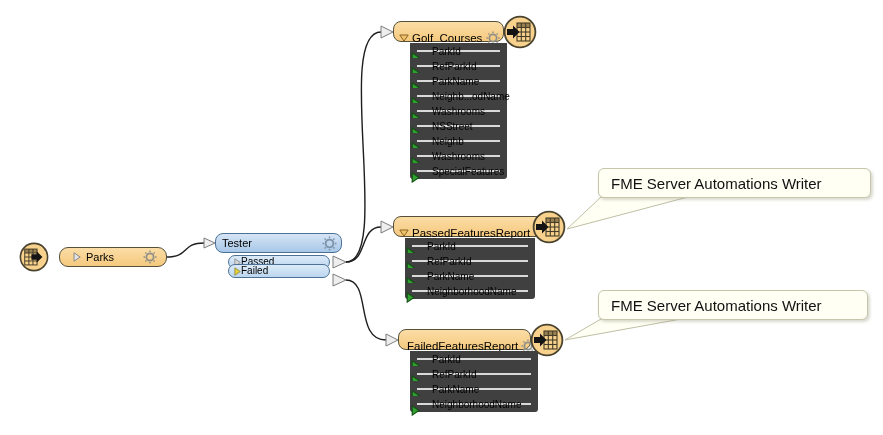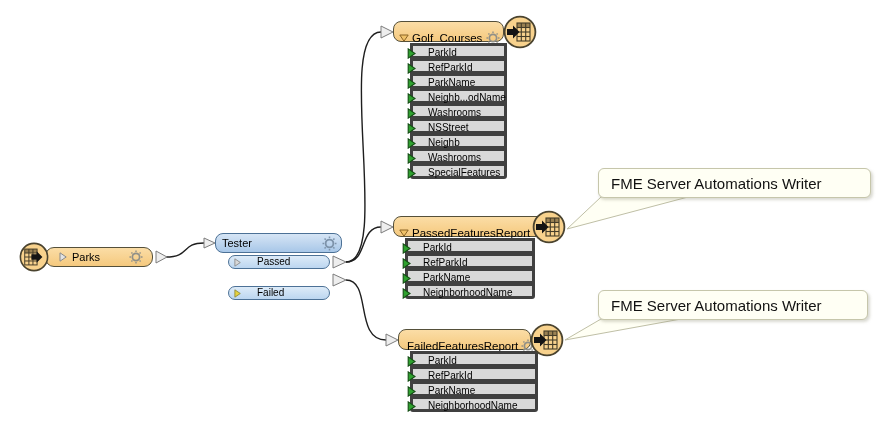--- a/index.html
+++ b/index.html
@@ -7,57 +7,57 @@
     position:relative;width:883px;height:435px;background:#ffffff;overflow:hidden;
     font-family:"Liberation Sans","DejaVu Sans",sans-serif;color:#000;
   }
   #overlay{position:absolute;left:0;top:0;z-index:1;}
   .wire{fill:none;stroke:#1e1e1e;stroke-width:1.4px;}
   .flow-arrow{fill:#eeeeee;stroke:#7c7c7c;stroke-width:1px;}
   .tail{fill:#fffff4;stroke:#bfbfa6;stroke-width:1px;}
 
   
   .pbar{
-    position:absolute;left:45px;top:247px;width:108px;height:20px;z-index:2;
+    position:absolute;left:59px;top:247px;width:108px;height:20px;z-index:2;
     background:linear-gradient(#fbdda6,#f5c97e);border:1px solid #55503a;border-radius:9px;
     display:flex;align-items:center;gap:5px;padding:0 5px 0 13px;box-sizing:border-box;
     font-size:11px;
   }
   .badge{position:absolute;z-index:3;}
 
   
   .thead{
     position:absolute;left:215px;top:233px;width:127px;height:20px;z-index:2;
     background:linear-gradient(#d6e5f5,#a8c7e8);border:1px solid #4c7196;border-radius:8px;
     display:flex;align-items:center;padding:0 4px 0 6px;box-sizing:border-box;font-size:11px;
   }
   .port{
     position:absolute;left:228px;width:102px;height:14px;z-index:2;
     background:linear-gradient(#ddebf8,#bcd6f0);border:1px solid #4c7196;border-radius:7px;
-    display:flex;align-items:center;gap:16px;padding:0 4px 0 5px;box-sizing:border-box;
+    display:flex;align-items:center;gap:0;padding:0 4px 0 5px;box-sizing:border-box;
     font-size:10px;line-height:12px;
   }
 
   
   .whead{
     position:absolute;height:21px;z-index:2;
     background:linear-gradient(#fbdda6,#f5c97e);border:1px solid #55503a;border-radius:8px;
     display:flex;align-items:center;gap:3px;padding:12px 3px 0 5px;box-sizing:border-box;
     font-size:11.5px;white-space:nowrap;
   }
   .whead .gear,.thead .gear,.pbar .gear{margin-left:auto;flex:0 0 auto;}
   .gear{color:#8f8f88;}
   .thead .gear{color:#7d93aa;}
 
   
   .attrs{position:absolute;z-index:2;}
   .arow{
     position:relative;height:16px;margin-top:-1px;background:#d9d9d9;
-    border:3px solid #404040;box-sizing:border-box;
-    display:flex;align-items:flex-start;padding-left:15px;
+    border:7px solid #404040;box-sizing:border-box;
+    display:flex;align-items:center;padding-left:15px;
     font-size:10px;line-height:13px;white-space:nowrap;
   }
   .arow:first-child{margin-top:0;}
   .arow:last-child{border-radius:0 0 3px 3px;}
   .garrow{position:absolute;left:-6px;top:2px;}
 
   .callout{
     position:absolute;height:30px;z-index:5;
     background:#fffff4;border:1px solid #c6c6ab;border-radius:6px;
     display:flex;align-items:center;padding:0 12px;box-sizing:border-box;
@@ -156,21 +156,21 @@
     <svg class="gear" width="15" height="15">
         <use href="#gear-sym"></use>
       </svg>
   </div>
   <div class="port" style="top:255px;">
     <svg width="7" height="9">
         <use href="#tri-right-sym" fill="#d9d9d9" stroke="#8a8a8a"></use>
       </svg>
     <span>Passed</span>
   </div>
-  <div class="port" style="top:286px;align-items:center;">
+  <div class="port" style="top:264px;align-items:center;">
     <svg width="7" height="9">
         <use href="#tri-right-sym" fill="#e6d23e" stroke="#8f8a3a"></use>
       </svg>
     <span>Failed</span>
   </div>
 
   <div class="whead" style="left:393px;top:21px;width:111px;">
     <svg width="10" height="8">
         <use href="#tri-down-sym"></use>
       </svg>

